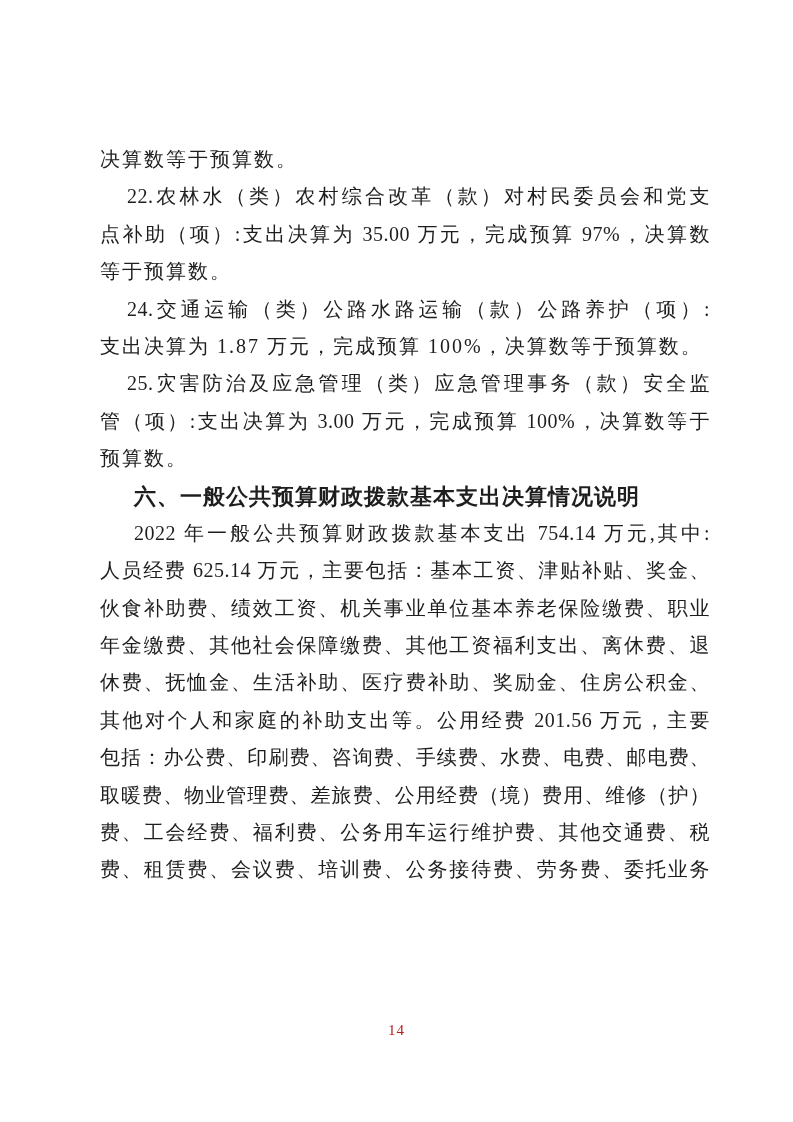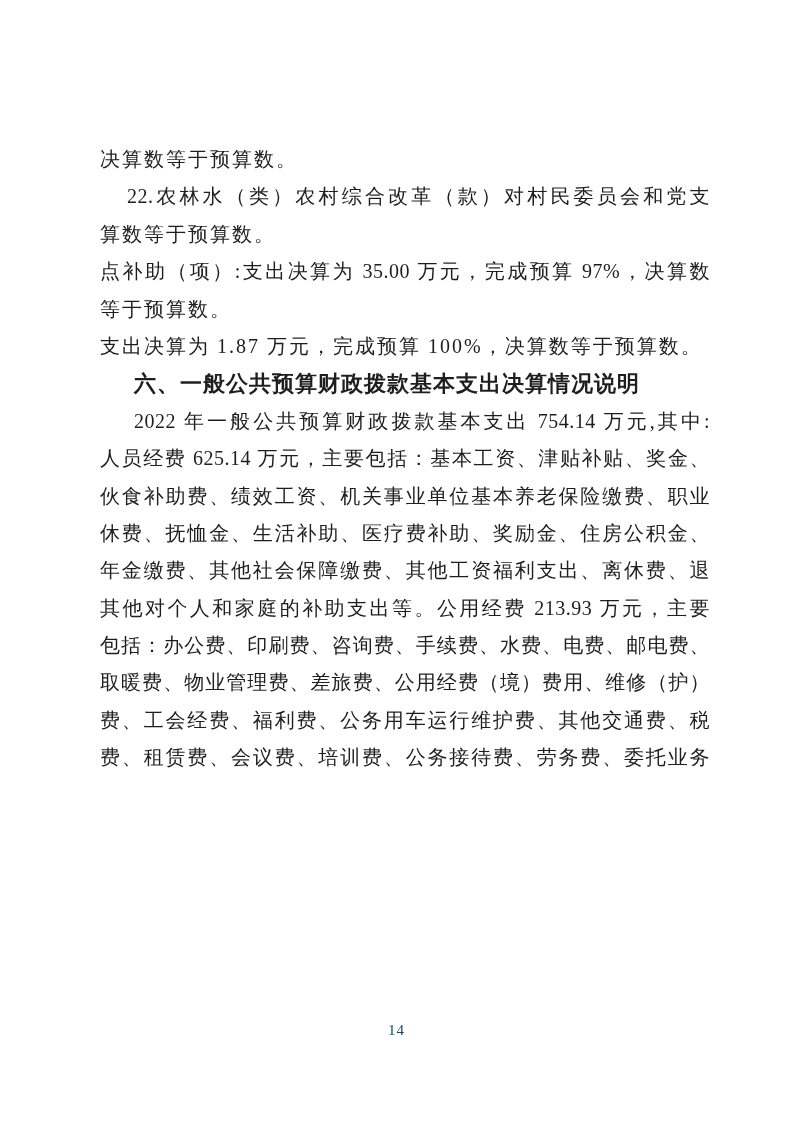--- a/index.html
+++ b/index.html
@@ -49,57 +49,62 @@
     letter-spacing: 1px;
   }
   .footer {
     position: absolute;
     top: 1022px;
     left: 0;
     width: 100%;
     text-align: center;
     font-size: 15px;
     letter-spacing: 1px;
-    color: #0c4a6e;
+    color: #b91c1c;
   }
 </style>
 </head>
 <body>
 
 <div class="page">
   <div class="body-block">
 
     <div>
       <div class="line lastline">决算数等于预算数。</div>
     </div>
 
     <div>
       <div class="line ind-num">22.农林水（类）农村综合改革（款）对村民委员会和党支</div>
-      <div class="line lastline">算数等于预算数。</div>
     </div>
 
     <div>
       <div class="line">点补助（项）:支出决算为 35.00 万元，完成预算 97%，决算数</div>
       <div class="line lastline">等于预算数。</div>
     </div>
 
     <div>
+      <div class="line ind-num">24.交通运输（类）公路水路运输（款）公路养护（项）:</div>
       <div class="line lastline">支出决算为 1.87 万元，完成预算 100%，决算数等于预算数。</div>
     </div>
 
+    <div>
+      <div class="line ind-num">25.灾害防治及应急管理（类）应急管理事务（款）安全监</div>
+      <div class="line">管（项）:支出决算为 3.00 万元，完成预算 100%，决算数等于</div>
+      <div class="line lastline">预算数。</div>
+    </div>
 
     <div class="line heading ind-2">六、一般公共预算财政拨款基本支出决算情况说明</div>
 
     <div>
       <div class="line ind-2">2022 年一般公共预算财政拨款基本支出 754.14 万元,其中:</div>
       <div class="line">人员经费 625.14 万元，主要包括：基本工资、津贴补贴、奖金、</div>
       <div class="line">伙食补助费、绩效工资、机关事业单位基本养老保险缴费、职业</div>
+      <div class="line">年金缴费、其他社会保障缴费、其他工资福利支出、离休费、退</div>
       <div class="line">休费、抚恤金、生活补助、医疗费补助、奖励金、住房公积金、</div>
-      <div class="line">年金缴费、其他社会保障缴费、其他工资福利支出、离休费、退</div>
-      <div class="line">其他对个人和家庭的补助支出等。公用经费 213.93 万元，主要</div>
+      <div class="line">其他对个人和家庭的补助支出等。公用经费 201.56 万元，主要</div>
       <div class="line">包括：办公费、印刷费、咨询费、手续费、水费、电费、邮电费、</div>
       <div class="line">取暖费、物业管理费、差旅费、公用经费（境）费用、维修（护）</div>
       <div class="line">费、工会经费、福利费、公务用车运行维护费、其他交通费、税</div>
       <div class="line">费、租赁费、会议费、培训费、公务接待费、劳务费、委托业务</div>
     </div>
 
   </div>
 
   <div class="footer">14</div>
 </div>

